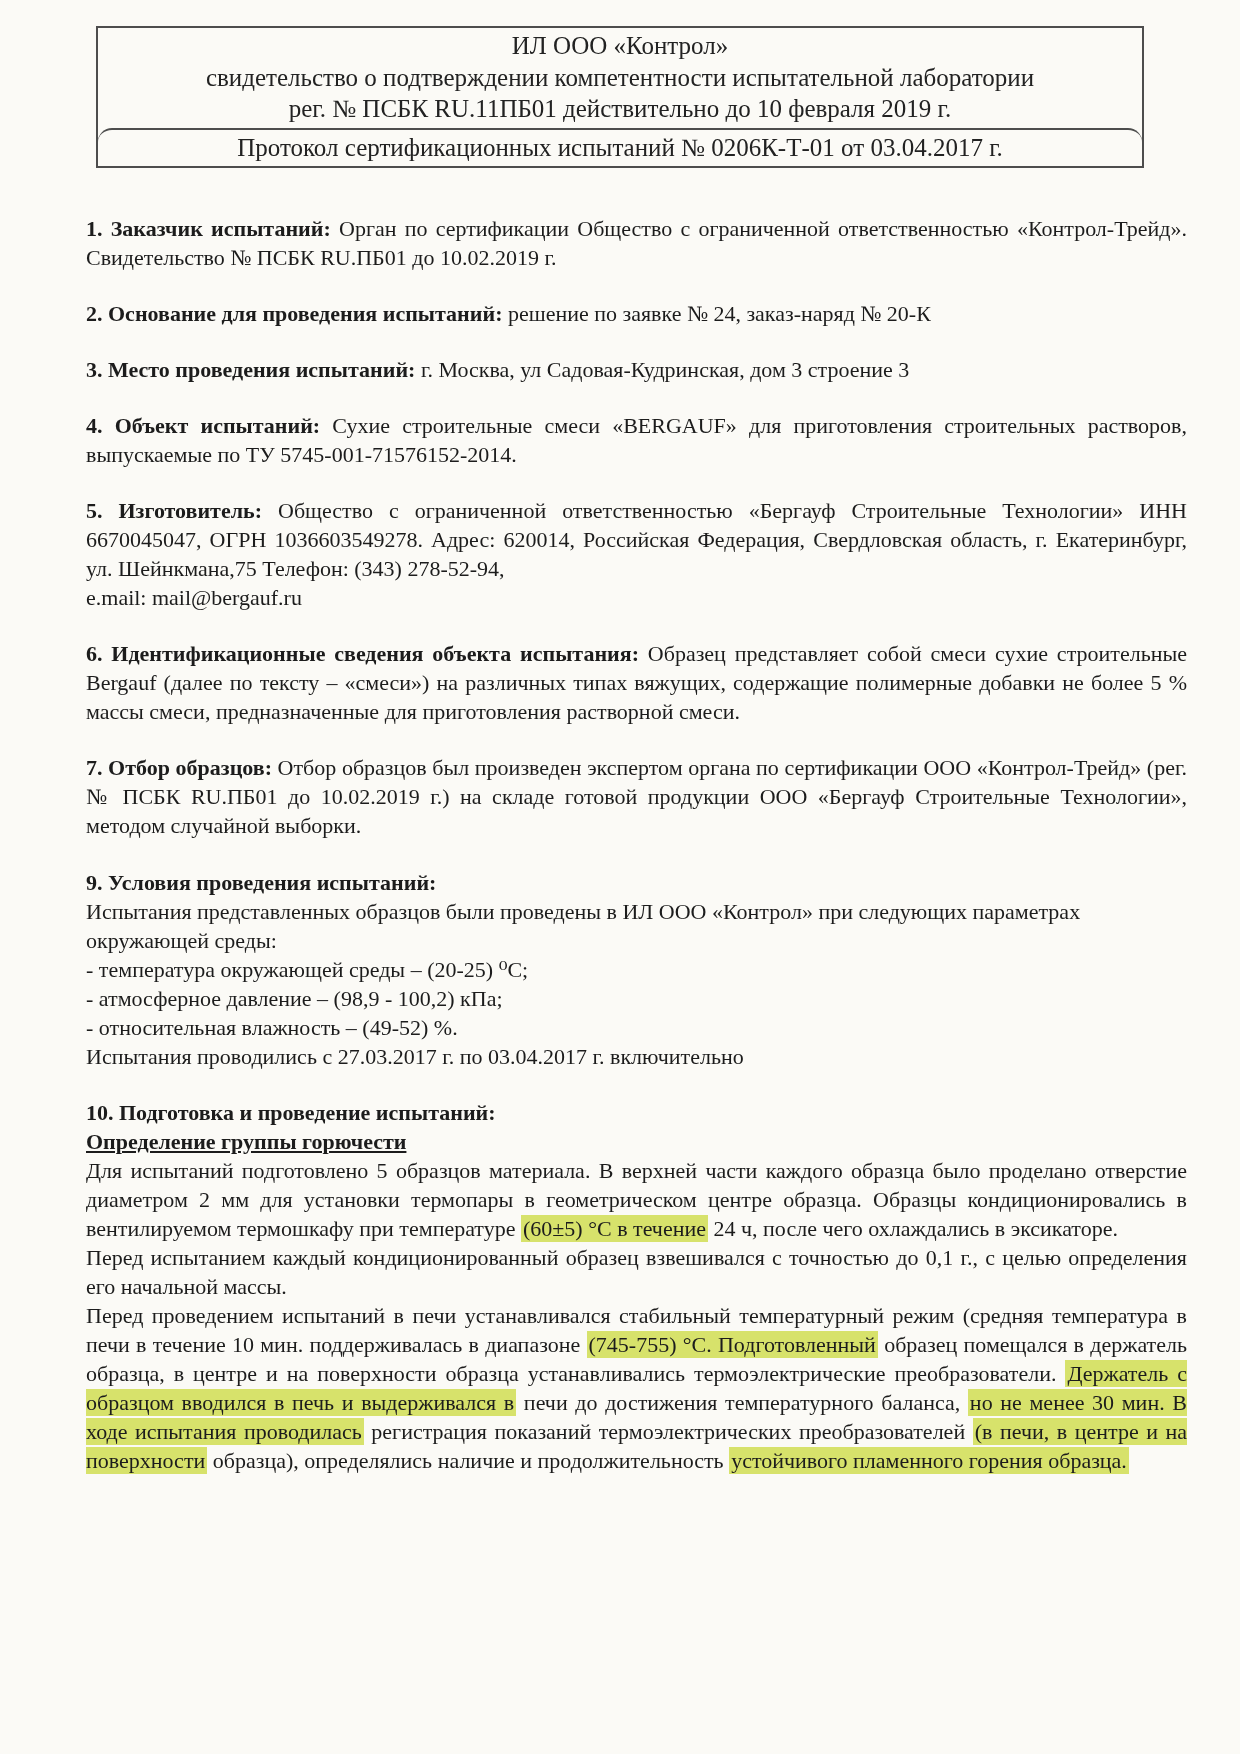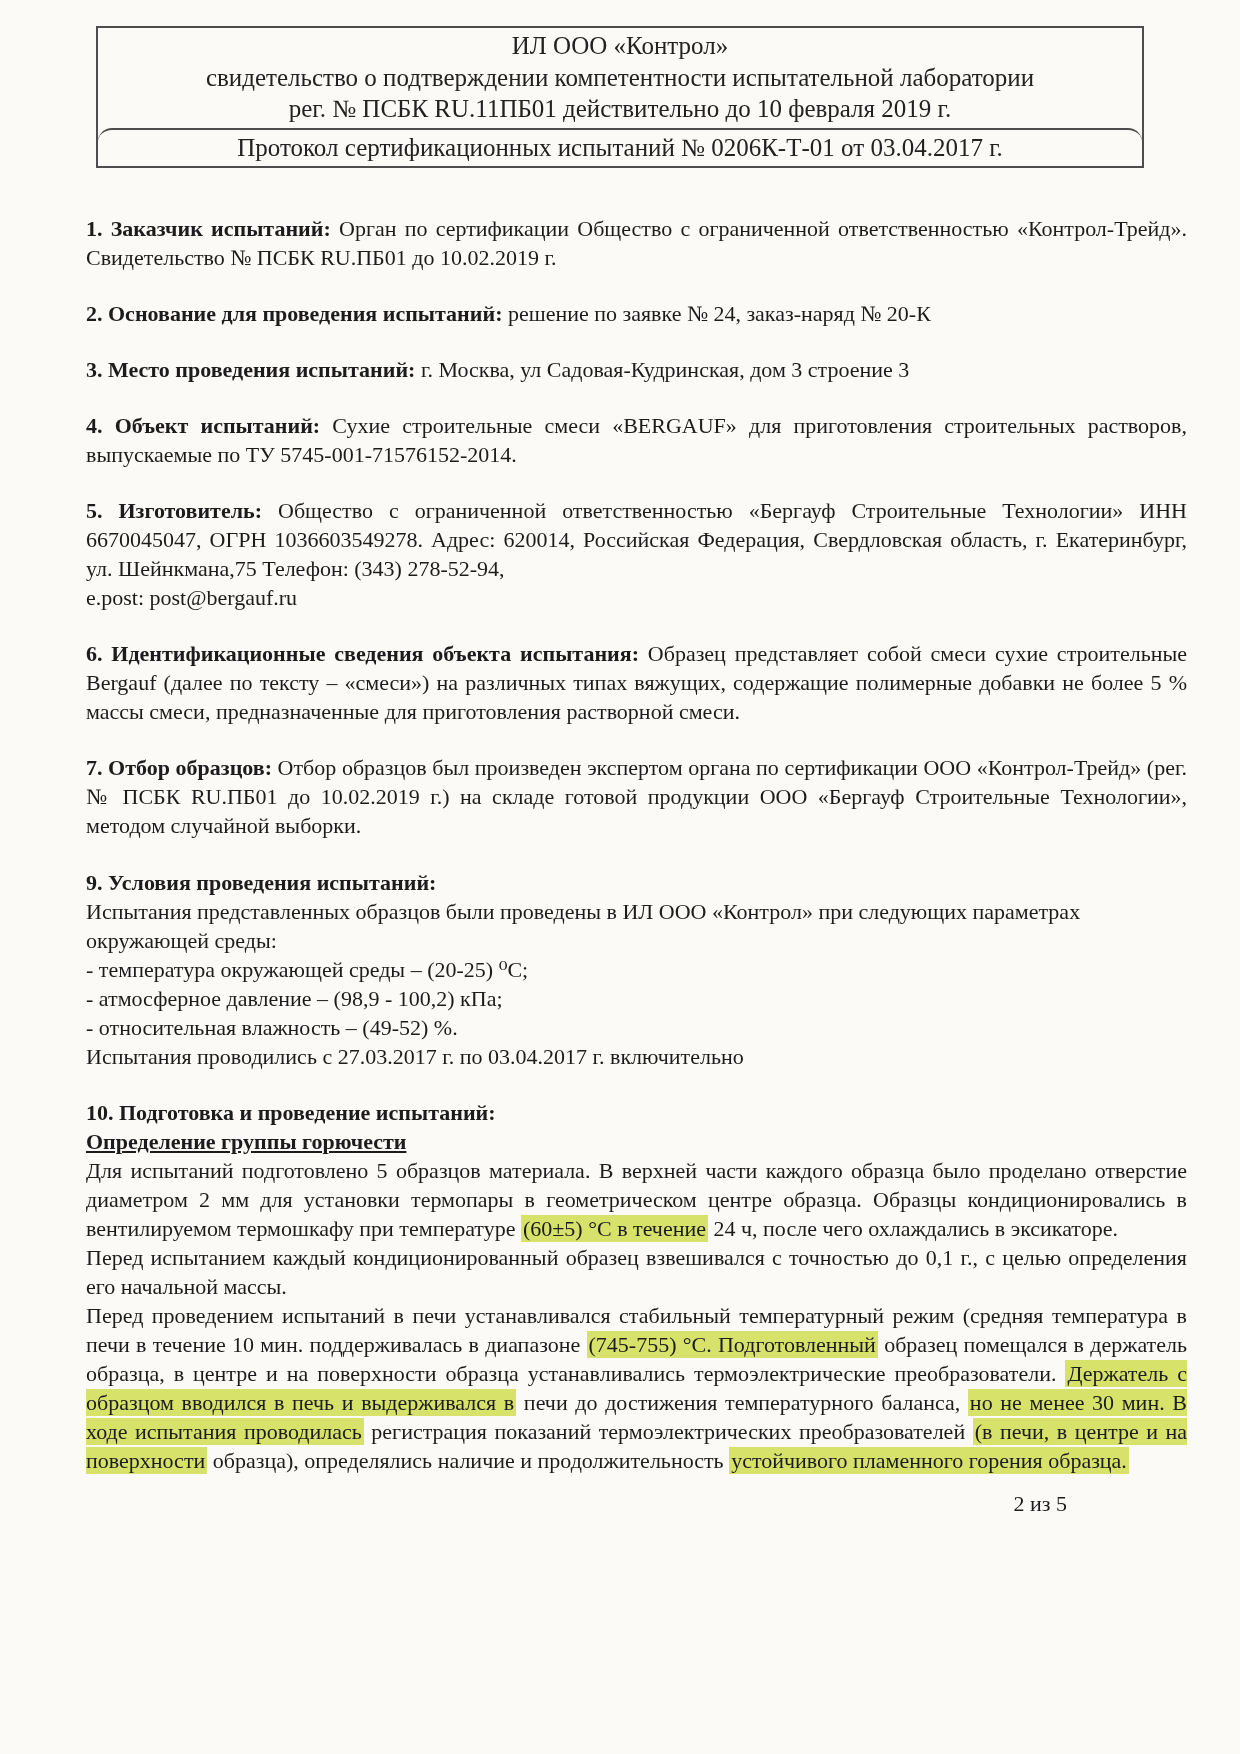--- a/index.html
+++ b/index.html
@@ -70,21 +70,21 @@
 
     <p class="para"><span class="b">1.  Заказчик испытаний:</span><span> Орган по сертификации Общество с ограниченной ответственностью «Контрол-Трейд». Свидетельство № ПСБК RU.ПБ01 до 10.02.2019 г.</span></p>
 
     <p class="para"><span class="b">2. Основание для проведения испытаний:</span><span> решение по заявке № 24, заказ-наряд № 20-К</span></p>
 
     <p class="para"><span class="b">3. Место проведения испытаний:</span><span> г. Москва, ул Садовая-Кудринская, дом 3 строение 3</span></p>
 
     <p class="para"><span class="b">4. Объект испытаний:</span><span> Сухие строительные смеси «BERGAUF» для приготовления строительных растворов, выпускаемые по ТУ 5745-001-71576152-2014.</span></p>
 
     <p class="para tight"><span class="b">5. Изготовитель:</span><span> Общество с ограниченной ответственностью «Бергауф Строительные Технологии» ИНН 6670045047, ОГРН 1036603549278. Адрес: 620014, Российская Федерация, Свердловская область, г. Екатеринбург, ул. Шейнкмана,75 Телефон: (343)  278-52-94,</span></p>
-    <p class="para" style="text-align:left;"><span>e.post: post@bergauf.ru</span></p>
+    <p class="para" style="text-align:left;"><span>e.mail: mail@bergauf.ru</span></p>
 
     <p class="para"><span class="b">6. Идентификационные сведения объекта испытания:</span><span> Образец представляет собой смеси сухие строительные Bergauf (далее по тексту – «смеси») на различных типах вяжущих, содержащие полимерные добавки не более 5 % массы смеси, предназначенные для приготовления растворной смеси.</span></p>
 
     <p class="para"><span class="b">7. Отбор образцов:</span><span> Отбор образцов был произведен экспертом органа по сертификации ООО «Контрол-Трейд» (рег. № ПСБК RU.ПБ01 до 10.02.2019 г.) на складе готовой продукции ООО «Бергауф Строительные Технологии», методом случайной выборки.</span></p>
 
 
     <div class="para">
       <div class="line b">9. Условия проведения испытаний:</div>
       <div class="line">Испытания представленных образцов были проведены в ИЛ ООО «Контрол» при следующих параметрах окружающей среды:</div>
       <div class="line">- температура окружающей среды – (20-25) ⁰С;</div>
@@ -94,18 +94,15 @@
     </div>
 
     <div>
       <div class="line b">10. Подготовка и проведение испытаний:</div>
       <div class="line b u">Определение группы горючести</div>
       <p class="para tight"><span>Для испытаний подготовлено 5 образцов материала. В верхней части каждого образца было проделано отверстие диаметром 2 мм для установки термопары в геометрическом центре образца. Образцы кондиционировались в вентилируемом термошкафу при температуре </span><mark class="hl">(60±5) °С в течение</mark><span> 24 ч, после чего охлаждались в эксикаторе.</span></p>
       <p class="para tight">Перед испытанием каждый кондиционированный образец взвешивался с точностью до 0,1 г., с целью определения его начальной массы.</p>
       <p class="para tight"><span>Перед проведением испытаний в печи устанавливался стабильный температурный режим (средняя температура в печи в течение 10 мин. поддерживалась в диапазоне </span><mark class="hl">(745-755) °С. Подготовленный</mark><span> образец помещался в держатель образца, в центре и на поверхности образца устанавливались термоэлектрические преобразователи. </span><mark class="hl">Держатель с образцом вводился в печь и выдерживался в</mark><span> печи до достижения температурного баланса, </span><mark class="hl">но не менее 30 мин. В ходе испытания проводилась</mark><span> регистрация показаний термоэлектрических преобразователей </span><mark class="hl">(в печи, в центре и на поверхности</mark><span> образца), определялись наличие и продолжительность </span><mark class="hl">устойчивого пламенного горения образца.</mark></p>
     </div>
 
-    <div class="footer">
-      <span>2 из 5</span>
-    </div>
 
   </div>
 </div>
 
 </body></html>

